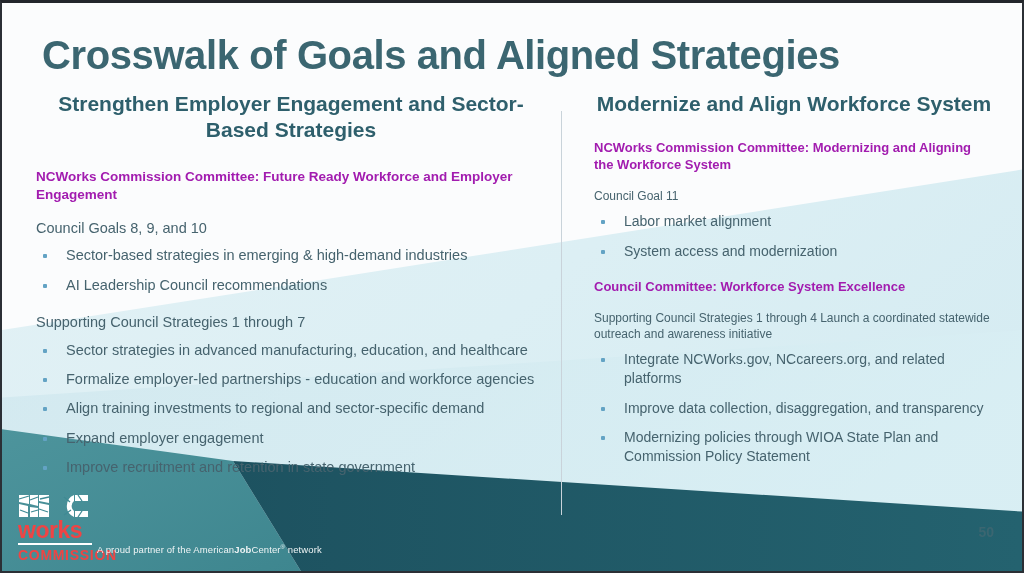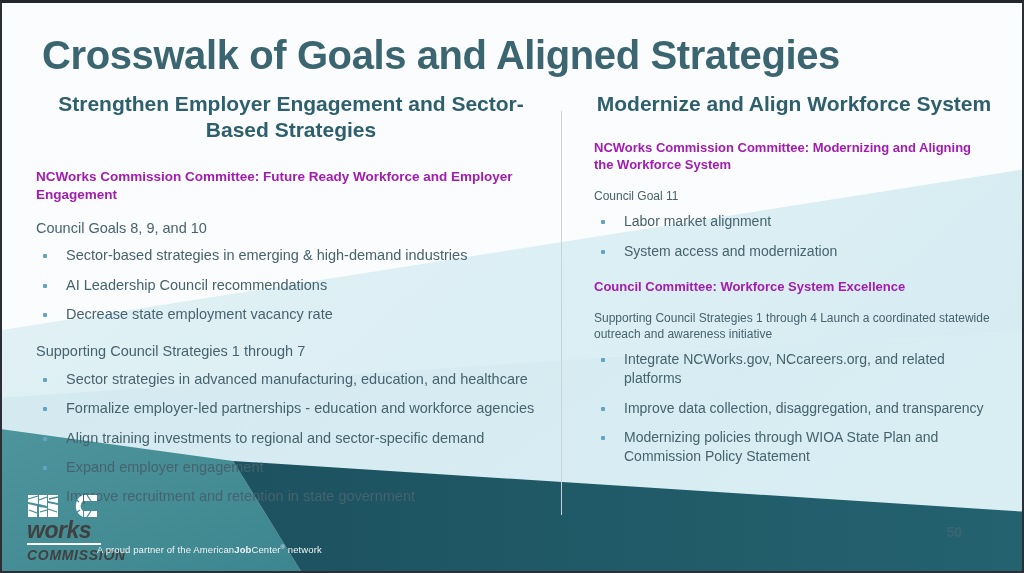--- a/index.html
+++ b/index.html
@@ -106,25 +106,24 @@
     left: 559px;
     top: 108px;
     width: 1px;
     height: 404px;
     background: #c9d3da;
   }
 
   
   #logo {
     position: absolute;
-    left: 25px;
+    left: 16px;
     bottom: 8px;
     width: 74px;
-    color: #404040;
-    font-style: italic;
+    color: #ef4444;
   }
   #logo .nc-mark {
     display: block;
     height: 26px;
     margin-bottom: 1px;
   }
   #logo .works {
     font-size: 23px;
     font-weight: bold;
     line-height: 0.95;
@@ -145,21 +144,21 @@
     font-size: 9.5px;
     color: #eef4f5;
     white-space: nowrap;
     letter-spacing: 0.1px;
   }
   #partner .jc-bold { font-weight: bold; }
   #partner .jc-sup { font-size: 6px; vertical-align: super; }
 
   #page-number {
     position: absolute;
-    right: 60px;
+    right: 28px;
     bottom: 31px;
     font-size: 14px;
     font-weight: bold;
     color: #3b6671;
   }
 </style>
 </head>
 <body>
 
 <div id="slide">
@@ -202,21 +201,20 @@
 
   <div class="col" id="col-left">
     <div class="col-heading">Strengthen Employer Engagement and Sector-Based Strategies</div>
 
     <div class="block">
       <div class="sub-heading">NCWorks Commission Committee: Future Ready Workforce and Employer Engagement</div>
       <div class="body-line">Council Goals 8, 9, and 10</div>
       <ul class="bullets">
         <li>Sector-based strategies in emerging &amp; high-demand industries</li>
         <li>AI Leadership Council recommendations</li>
-        <li>Decrease state employment vacancy rate</li>
       </ul>
     </div>
 
     <div class="block gap-top">
       <div class="body-line">Supporting Council Strategies 1 through 7</div>
       <ul class="bullets">
         <li>Sector strategies in advanced manufacturing, education, and healthcare</li>
         <li>Formalize employer-led partnerships - education and workforce agencies</li>
         <li>Align training investments to regional and sector-specific demand</li>
         <li>Expand employer engagement</li>

